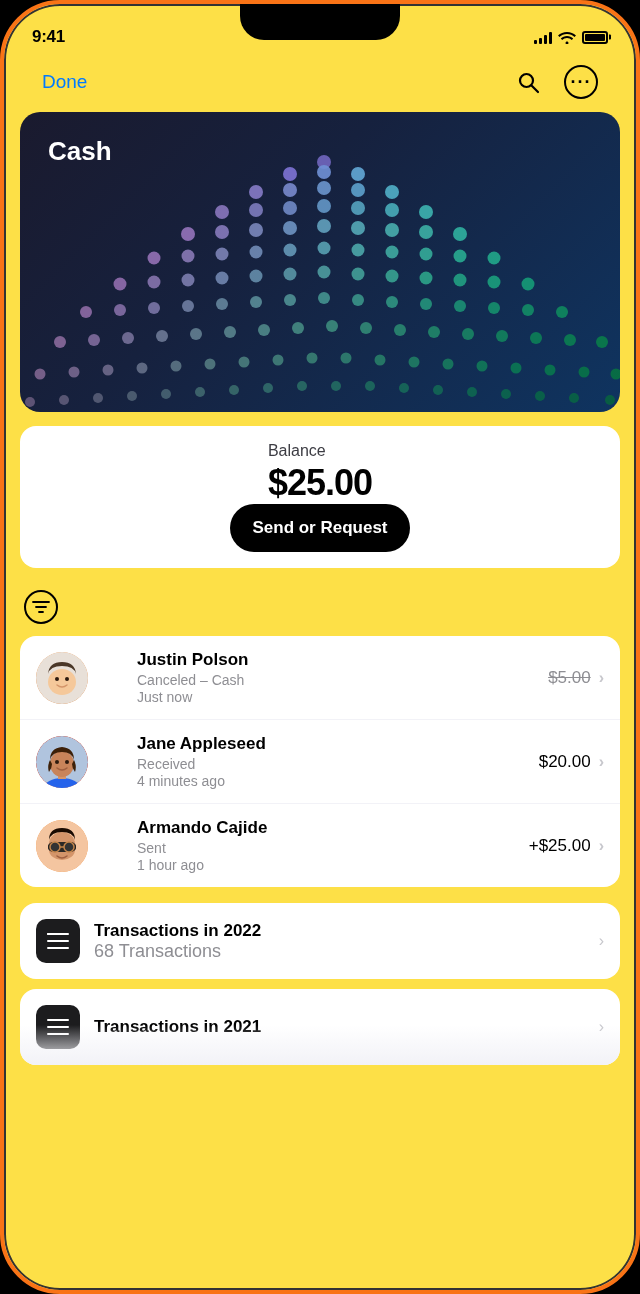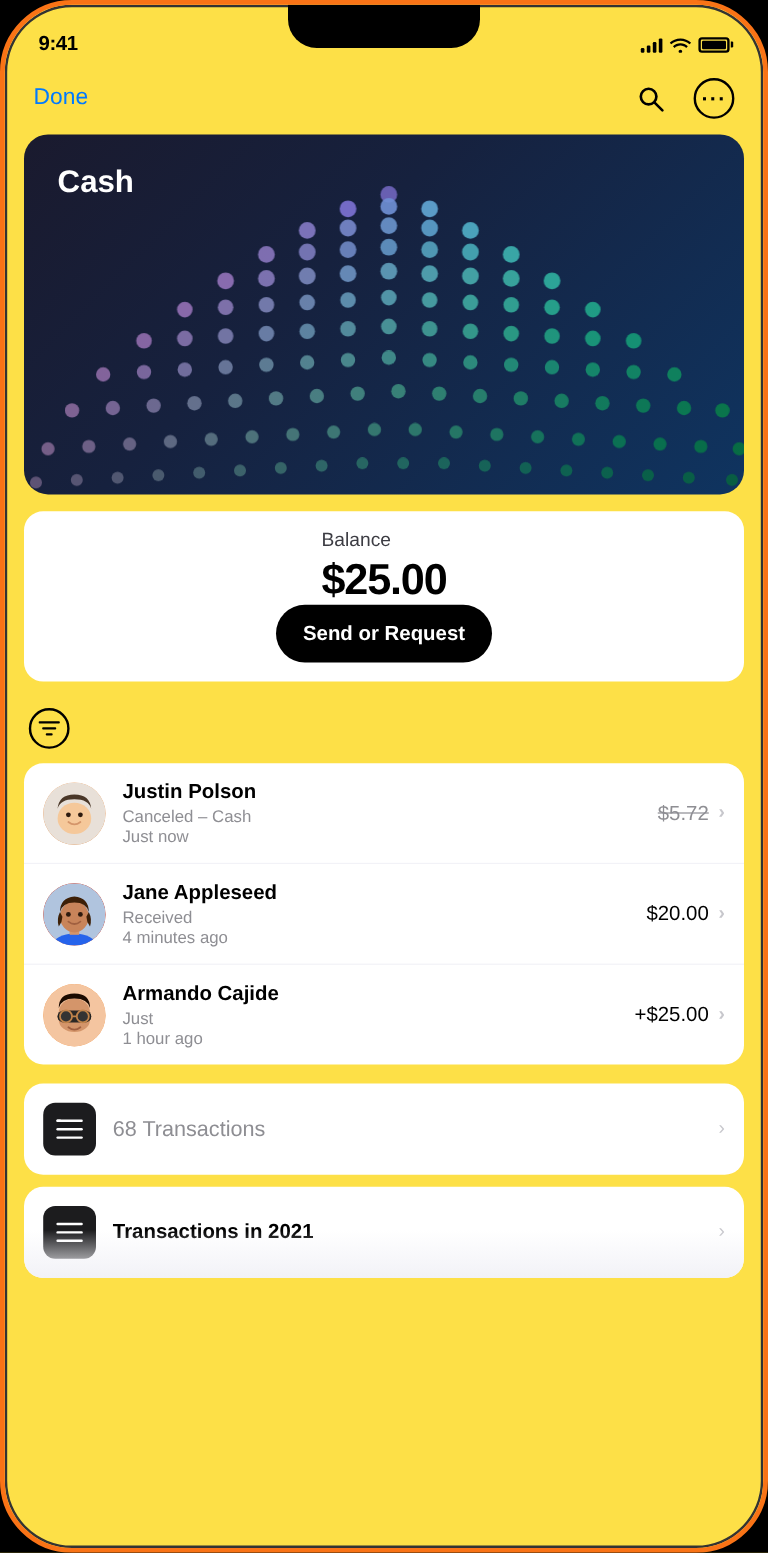--- a/index.html
+++ b/index.html
@@ -92,21 +92,21 @@
       width: 100%;
       height: 100%;
       background: #000;
       border-radius: 1px;
     }
     
     .nav-bar {
       display: flex;
       justify-content: space-between;
       align-items: center;
-      padding: 8px 24px 12px;
+      padding: 8px 38px 12px;
     }
     .nav-done {
       font-size: 19px;
       color: #007aff;
       font-weight: 400;
     }
     .nav-icons {
       display: flex;
       gap: 18px;
       align-items: center;
@@ -246,20 +246,21 @@
       align-items: center;
       justify-content: center;
       font-size: 28px;
     }
     .avatar-img-justin {
       background: radial-gradient(circle at 50% 40%, #f5c89a 30%, #e8a875 60%, #c8854a 100%);
       position: relative;
     }
     .transaction-info {
       flex: 1;
+      margin-left: 35px;
     }
     .transaction-name {
       font-size: 17px;
       font-weight: 600;
       color: #000;
       margin-bottom: 2px;
     }
     .transaction-status {
       font-size: 14px;
       color: #8e8e93;
@@ -572,21 +573,21 @@
 
           <path d="M21 33 Q26 37 31 33" stroke="#d4956a" stroke-width="1.5" fill="none" stroke-linecap="round"></path>
         </svg>
       </div>
       <div class="transaction-info">
         <div class="transaction-name">Justin Polson</div>
         <div class="transaction-status">Canceled – Cash</div>
         <div class="transaction-time">Just now</div>
       </div>
       <div class="transaction-amount-col">
-        <span class="transaction-amount strikethrough">$5.72</span>
+        <span class="transaction-amount strikethrough">$5.00</span>
         <span class="chevron">›</span>
       </div>
     </div>
 
     <div class="transaction-item">
       <div class="avatar" style="background:#c0392b;overflow:hidden;">
         <svg width="52" height="52" viewBox="0 0 52 52">
           <circle cx="26" cy="26" r="26" fill="#b0c4de"></circle>
 
           <ellipse cx="26" cy="52" rx="18" ry="10" fill="#2563eb"></ellipse>
@@ -638,41 +639,42 @@
           <rect x="12" y="22" width="28" height="10" rx="5" fill="#222" opacity="0.95"></rect>
           <circle cx="19" cy="27" r="5" fill="#333" stroke="#c0834a" stroke-width="1.5"></circle>
           <circle cx="33" cy="27" r="5" fill="#333" stroke="#c0834a" stroke-width="1.5"></circle>
           <line x1="24" y1="27" x2="28" y2="27" stroke="#c0834a" stroke-width="1.5"></line>
 
           <path d="M21 36 Q26 40 31 36" stroke="#a06040" stroke-width="1.5" fill="none" stroke-linecap="round"></path>
         </svg>
       </div>
       <div class="transaction-info">
         <div class="transaction-name">Armando Cajide</div>
-        <div class="transaction-status">Just</div>
+        <div class="transaction-status">Sent</div>
         <div class="transaction-time">1 hour ago</div>
       </div>
       <div class="transaction-amount-col">
         <span class="transaction-amount">+$25.00</span>
         <span class="chevron">›</span>
       </div>
     </div>
   </div>
 
   <div class="archive-section" style="margin-top:16px;">
     <div class="archive-item">
       <div class="archive-icon">
         <svg width="24" height="22" viewBox="0 0 24 22" fill="none">
           <line x1="2" y1="4" x2="22" y2="4" stroke="white" stroke-width="2" stroke-linecap="round"></line>
           <line x1="2" y1="4" x2="4" y2="4" stroke="white" stroke-width="2" stroke-linecap="round"></line>
           <line x1="2" y1="11" x2="22" y2="11" stroke="white" stroke-width="2" stroke-linecap="round"></line>
           <line x1="2" y1="18" x2="22" y2="18" stroke="white" stroke-width="2" stroke-linecap="round"></line>
         </svg>
       </div>
       <div class="archive-info">
+        <div class="archive-title">Transactions in 2022</div>
         <div class="archive-count">68 Transactions</div>
       </div>
       <span class="archive-chevron">›</span>
     </div>
   </div>
 
   <div class="archive-section bottom-fade" style="margin-top:10px;margin-bottom:0;">
     <div class="archive-item">
       <div class="archive-icon">
         <svg width="24" height="22" viewBox="0 0 24 22" fill="none">

